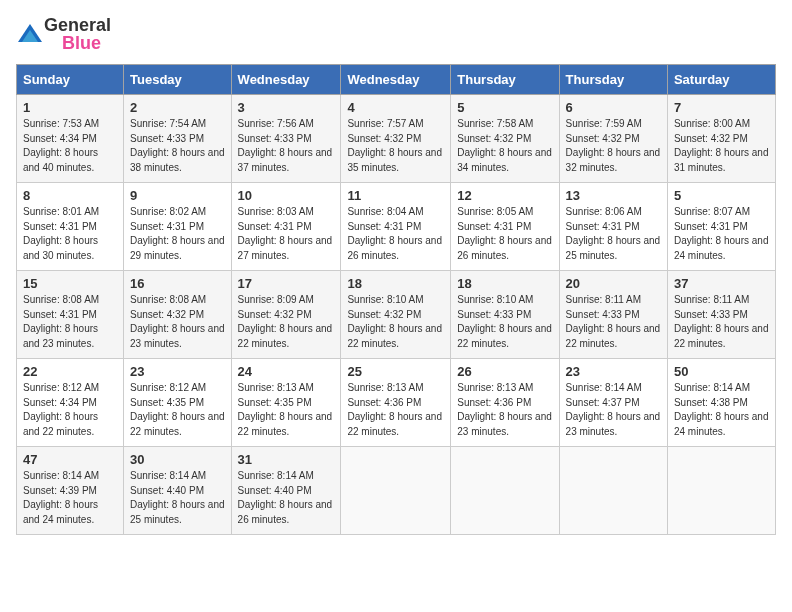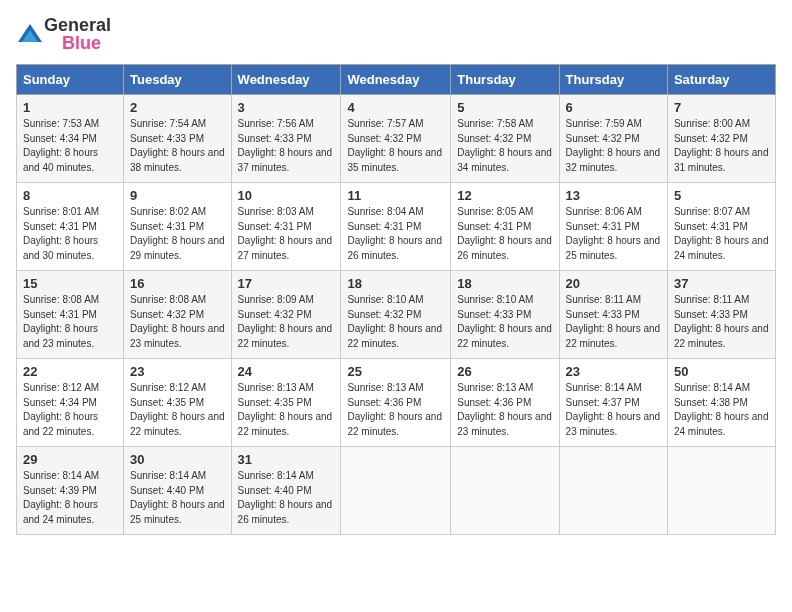--- a/index.html
+++ b/index.html
@@ -241,21 +241,21 @@
           <span class="day-number">23</span>
           <div class="day-info">Sunrise: 8:14 AM<br>Sunset: 4:37 PM<br>Daylight: 8 hours and 23 minutes.</div>
         </td>
         <td>
           <span class="day-number">50</span>
           <div class="day-info">Sunrise: 8:14 AM<br>Sunset: 4:38 PM<br>Daylight: 8 hours and 24 minutes.</div>
         </td>
       </tr>
       <tr>
         <td>
-          <span class="day-number">29</span>
+          <span class="day-number">47</span>
           <div class="day-info">Sunrise: 8:14 AM<br>Sunset: 4:39 PM<br>Daylight: 8 hours and 24 minutes.</div>
         </td>
         <td>
           <span class="day-number">30</span>
           <div class="day-info">Sunrise: 8:14 AM<br>Sunset: 4:40 PM<br>Daylight: 8 hours and 25 minutes.</div>
         </td>
         <td>
           <span class="day-number">31</span>
           <div class="day-info">Sunrise: 8:14 AM<br>Sunset: 4:40 PM<br>Daylight: 8 hours and 26 minutes.</div>
         </td>

